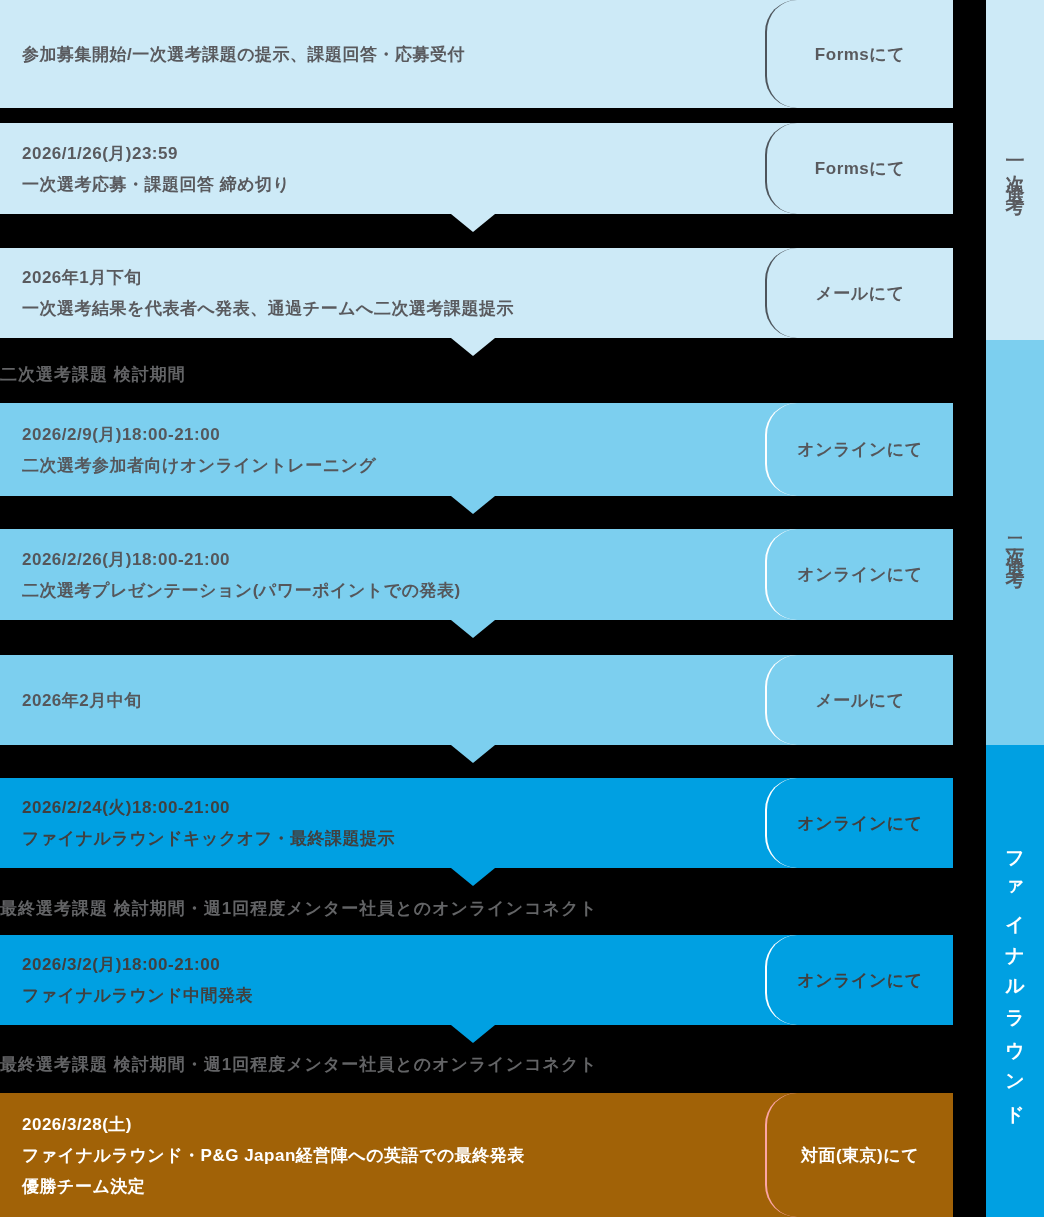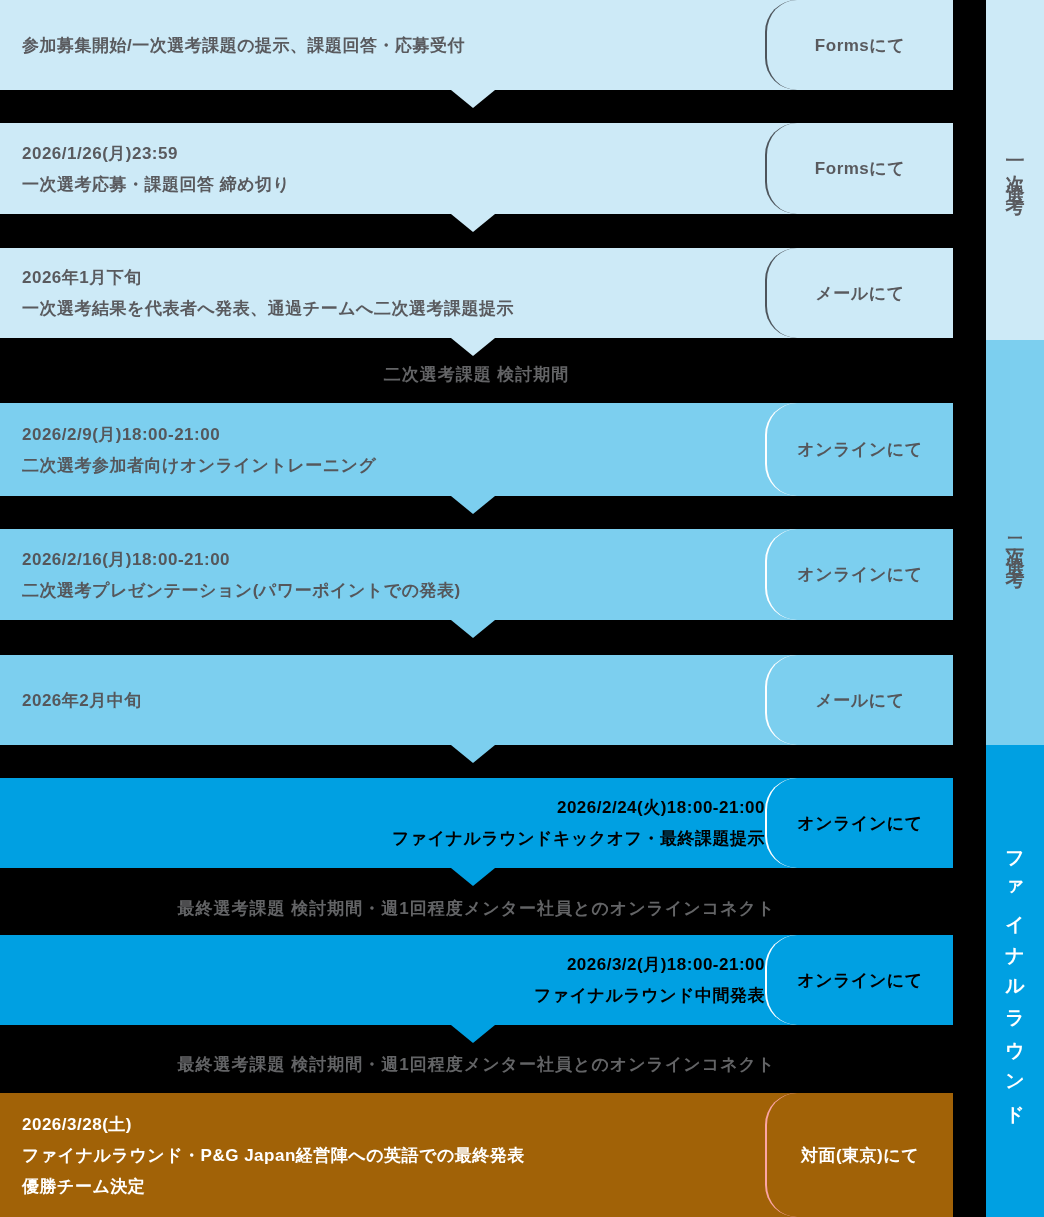--- a/index.html
+++ b/index.html
@@ -27,39 +27,39 @@
   }
   .row-method{
     width:188px;box-sizing:border-box;
     display:flex;align-items:center;justify-content:center;
     font-size:17px;font-weight:bold;letter-spacing:0.5px;border-radius:32px;
   }
   .light{background:#cdeaf7;color:#595a5e;}
   .light .row-method{border-left:2px solid #4e555c;}
   .mid{background:#7ccfef;color:#55575b;}
   .mid .row-method{border-left:2px solid #ffffff;}
-  .bright{background:#00a0e2;color:#000000;text-align:right;}
+  .bright{background:#00a0e2;color:#404040;}
   .bright .row-method{border-left:2px solid #ffffff;}
   .dark{background:#a16207;color:#ffffff;}
   .dark .row-method{border-left:2px solid #fca5a5;}
 
   
   .arrow{
     position:absolute;left:451px;width:0;height:0;
     border-left:22px solid transparent;
     border-right:22px solid transparent;
     border-top:18px solid #cdeaf7;
   }
   .arrow-light{border-top-color:#cdeaf7;}
   .arrow-mid{border-top-color:#7ccfef;}
   .arrow-bright{border-top-color:#00a0e2;}
 
   
   .mid-label{
-    position:absolute;left:0;width:953px;text-align:center;
+    position:absolute;left:0;width:953px;
     color:#636466;font-size:17px;font-weight:bold;letter-spacing:1px;
     white-space:nowrap;
   }
 
   
   .stage{
     position:absolute;left:986px;width:58px;
     display:flex;align-items:center;justify-content:center;
   }
   .stage span{
@@ -69,21 +69,21 @@
   }
   .stage-1{top:0;height:340px;background:#cdeaf7;color:#595a5e;}
   .stage-2{top:340px;height:405px;background:#7ccfef;color:#55575b;}
   .stage-3{top:745px;height:472px;background:#00a0e2;color:#ffffff;}
 </style>
 </head>
 <body>
 
 <div class="canvas">
 
-  <div class="row light" style="top:0;height:90px">
+  <div class="row light" style="top:0;height:108px">
     <div class="row-main">
       <div class="row-line">参加募集開始/一次選考課題の提示、課題回答・応募受付</div>
     </div>
     <div class="row-method">Formsにて</div>
   </div>
   <div class="arrow arrow-light" style="top:90px"></div>
 
   <div class="row light" style="top:123px;height:91px">
     <div class="row-main">
       <div class="row-line">2026/1/26(月)23:59</div>
@@ -108,21 +108,21 @@
     <div class="row-main">
       <div class="row-line">2026/2/9(月)18:00-21:00</div>
       <div class="row-line">二次選考参加者向けオンライントレーニング</div>
     </div>
     <div class="row-method">オンラインにて</div>
   </div>
   <div class="arrow arrow-mid" style="top:496px"></div>
 
   <div class="row mid" style="top:529px;height:91px">
     <div class="row-main">
-      <div class="row-line">2026/2/16(月)18:00-21:00</div>
+      <div class="row-line">2026/2/26(月)18:00-21:00</div>
       <div class="row-line">二次選考プレゼンテーション(パワーポイントでの発表)</div>
     </div>
     <div class="row-method">オンラインにて</div>
   </div>
   <div class="arrow arrow-mid" style="top:620px"></div>
 
   <div class="row mid" style="top:655px;height:90px">
     <div class="row-main">
       <div class="row-line">2026年2月中旬</div>
     </div>

